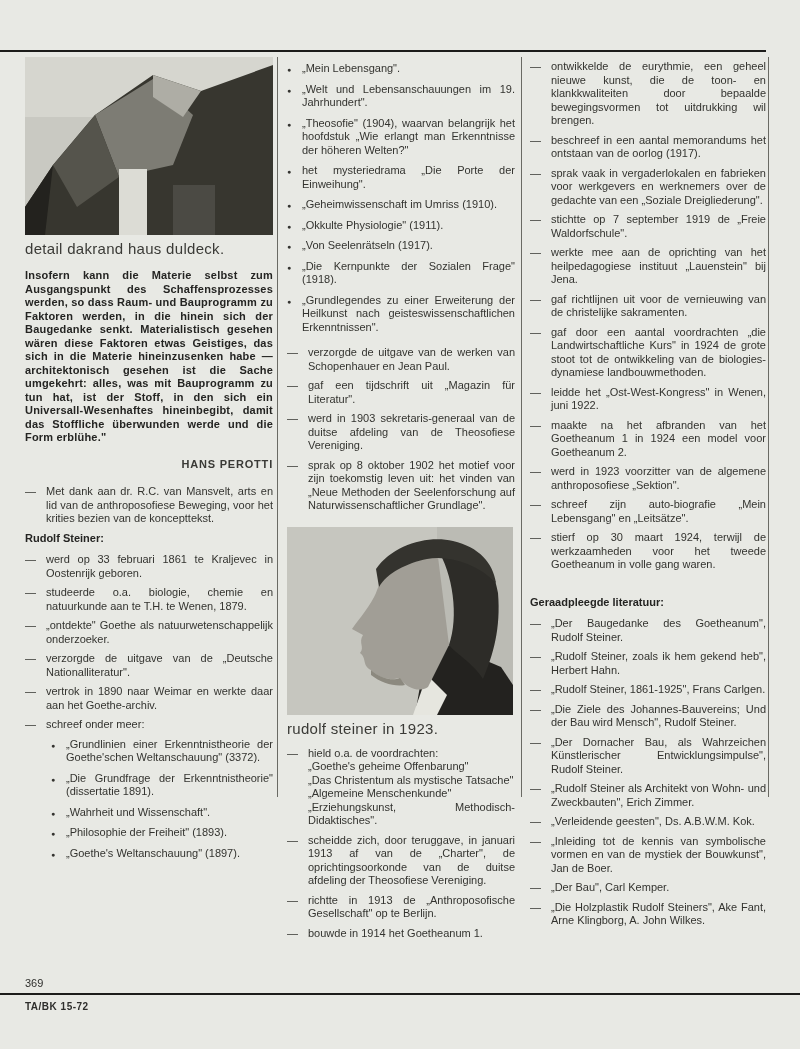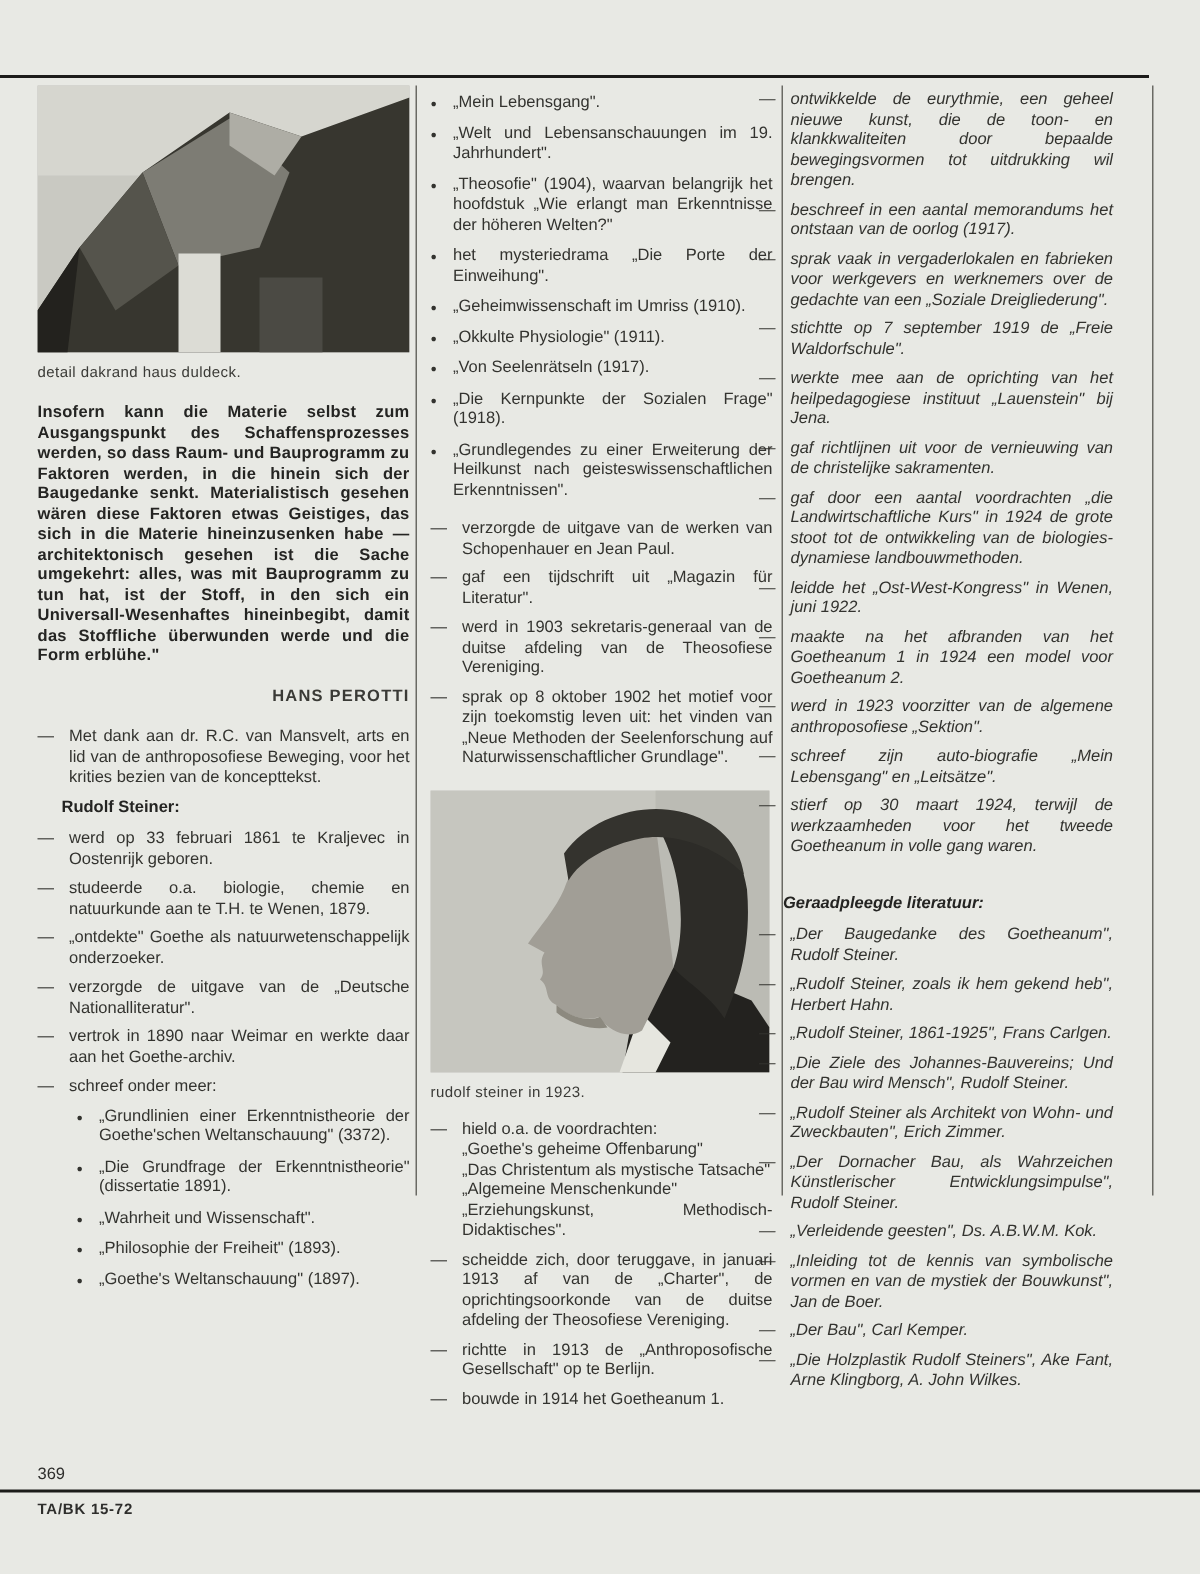--- a/index.html
+++ b/index.html
@@ -7,29 +7,29 @@
     position:relative; width:800px; height:1049px; margin:0 auto;
     background:#e8e9e4; overflow:hidden;
     font-family:"Liberation Sans", sans-serif; color:#33332f;
   }
   .rule-h { position:absolute; background:#1c1c1a; }
   .rule-v { position:absolute; width:1px; background:#6a6a64; }
 
   .col { position:absolute; font-size:11px; line-height:13.5px; text-align:justify; }
   .col-left   { left:25px;  top:57px; width:248px; }
   .col-middle { left:287px; top:60px; width:228px; }
-  .col-right  { left:506px; top:60px; width:236px;font-style:italic; }
+  .col-right  { left:530px; top:60px; width:236px; }
 
   .photo-frame { background:#c9c9c3; line-height:0; }
-  .caption { font-size:10px; line-height:13px; text-align:left; margin:7px 0 0 0; color:#3a3a36; letter-spacing:0.3px; }
+  .caption { font-size:15px; line-height:13px; text-align:left; margin:7px 0 0 0; color:#3a3a36; letter-spacing:0.3px; }
 
   .para-bold { font-weight:bold; color:#242422; margin:0 0 13px 0; letter-spacing:0.2px; }
   .attribution { text-align:right; font-weight:bold; color:#3a3a36; margin:2px 0 14px 0; letter-spacing:0.8px; }
 
-  .sec-heading { font-weight:bold; color:#242422; text-align:left; margin:4px 0 8px 16px; }
+  .sec-heading { font-weight:bold; color:#242422; text-align:left; margin:4px 0 8px 0; }
 
   .dash-list  { margin:0; }
   .dash-item  { position:relative; padding-left:21px; margin:0 0 6px 0; white-space:pre-line; }
   .dash-item::before { content:"\2014"; position:absolute; left:0; top:0; }
 
   .bullet-list { margin:2px 0 0 0; }
   .bullet-item { position:relative; padding-left:15px; margin:0 0 7px 0; }
   .bullet-item::before { content:"\25CF"; position:absolute; left:0; top:1px; font-size:7px; }
   .bullet-list.indented { margin-left:26px; }
 
@@ -164,22 +164,22 @@
 
     <div style="height:14px;"></div>
 
     <div class="sec-heading">Geraadpleegde literatuur:</div>
 
     <div class="dash-list">
         <div class="dash-item">„Der Baugedanke des Goetheanum", Rudolf Steiner.</div>
         <div class="dash-item">„Rudolf Steiner, zoals ik hem gekend heb", Herbert Hahn.</div>
         <div class="dash-item">„Rudolf Steiner, 1861-1925", Frans Carlgen.</div>
         <div class="dash-item">„Die Ziele des Johannes-Bauvereins; Und der Bau wird Mensch", Rudolf Steiner.</div>
+        <div class="dash-item">„Der Dornacher Bau, als Wahrzeichen Künstlerischer Entwicklungsimpulse", Rudolf Steiner.</div>
         <div class="dash-item">„Rudolf Steiner als Architekt von Wohn- und Zweckbauten", Erich Zimmer.</div>
-        <div class="dash-item">„Der Dornacher Bau, als Wahrzeichen Künstlerischer Entwicklungsimpulse", Rudolf Steiner.</div>
         <div class="dash-item">„Verleidende geesten", Ds. A.B.W.M. Kok.</div>
         <div class="dash-item">„Inleiding tot de kennis van symbolische vormen en van de mystiek der Bouwkunst", Jan de Boer.</div>
         <div class="dash-item">„Der Bau", Carl Kemper.</div>
         <div class="dash-item">„Die Holzplastik Rudolf Steiners", Ake Fant, Arne Klingborg, A. John Wilkes.</div>
       </div>
   </div>
 
   <div class="footer-pageno">369</div>
   <div class="rule-h" style="left:0; top:993px; width:800px; height:2px;"></div>
   <div class="footer-imprint">TA/BK  15-72</div>

